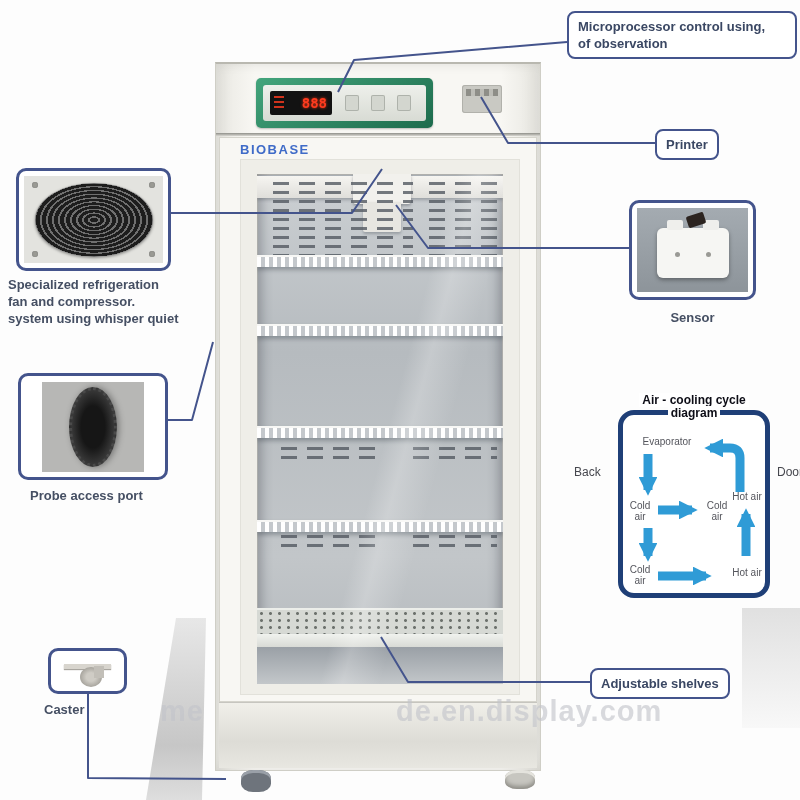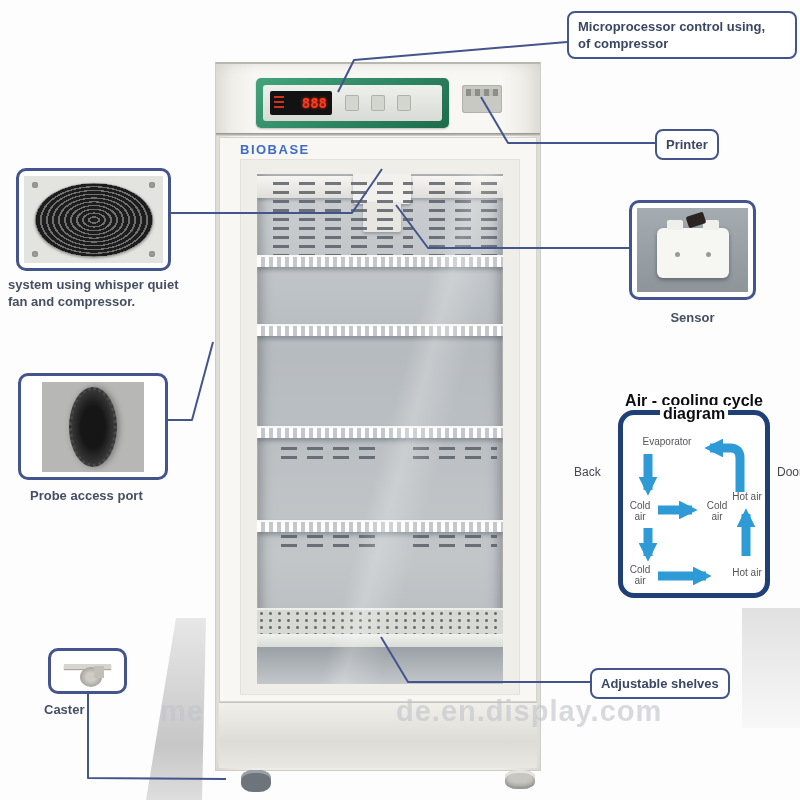--- a/index.html
+++ b/index.html
@@ -15,23 +15,23 @@
 
   
   .fridge{position:absolute;left:215px;top:62px;width:324px;height:706px;z-index:2;
     background:linear-gradient(90deg,#e9e8e2,#f8f7f3 12%,#f8f7f3 88%,#e7e6e0);
     border:1px solid #cfcec6;border-top:2px solid #b9b8b0;
     box-shadow:inset -8px 0 14px rgba(0,0,0,.05), inset 8px 0 12px rgba(0,0,0,.05);}
   .top-section{position:absolute;left:0;top:0;width:100%;height:70px;}
   .top-sep{position:absolute;left:0;top:69px;width:100%;height:3px;
     background:linear-gradient(#8f8f89,#d8d7d1);}
 
-  .ctrl-panel{position:absolute;left:40px;top:14px;width:154px;height:50px;border-radius:5px;
+  .ctrl-panel{position:absolute;left:40px;top:14px;width:177px;height:50px;border-radius:5px;
     background:linear-gradient(150deg,#43a57c,#1d6b4c);
-    box-shadow:0 1px 2px rgba(0,0,0,.25);padding-left:39px;}
+    box-shadow:0 1px 2px rgba(0,0,0,.25);}
   .ctrl-inner{position:absolute;left:7px;top:7px;right:7px;bottom:7px;border-radius:3px;
     background:linear-gradient(#eef0eb,#d8dbd4);}
   .ctrl-display{position:absolute;left:7px;top:6px;width:62px;height:24px;background:#121212;
     border-radius:2px;color:#ff3b1f;font-family:"DejaVu Sans Mono",monospace;
     font-weight:bold;font-size:14px;line-height:24px;text-align:right;padding-right:5px;
     box-sizing:border-box;text-shadow:0 0 3px rgba(255,60,20,.9);}
   .ctrl-display .minor{position:absolute;left:4px;top:5px;width:10px;height:14px;
     background:repeating-linear-gradient(#ff3b1f 0 2px,transparent 2px 5px);opacity:.8;}
   .ctrl-btn{position:absolute;top:10px;width:14px;height:16px;border-radius:2px;
     background:#d3d6cf;box-shadow:inset 0 0 0 1px rgba(120,125,118,.4);}
@@ -115,21 +115,21 @@
   .caster-plate{position:absolute;left:8px;right:8px;top:8px;height:5px;background:#d8d5ce;
     box-shadow:0 1px 1px #a9a6a0;}
   .caster-wheel{position:absolute;left:24px;top:11px;width:22px;height:20px;border-radius:50%;
     background:radial-gradient(#cfccc5 30%,#a8a59e 70%,#8b887f);}
   .caster-fork{position:absolute;left:38px;top:10px;width:10px;height:12px;background:#c2bfb8;}
 
   
   .cycle-box{position:absolute;left:618px;top:410px;width:152px;height:188px;z-index:30;
     background:#fff;border:5px solid #1f3f77;border-radius:16px;box-sizing:border-box;}
   .cycle-title{position:absolute;left:606px;top:394px;width:176px;z-index:35;text-align:center;
-    font-size:16px;font-weight:bold;color:#0d0d16;line-height:13px;}
+    font-size:12px;font-weight:bold;color:#0d0d16;line-height:13px;}
   .cycle-title span{background:#fff;padding:0 3px;}
   .diag-label{position:absolute;z-index:36;color:#54555c;font-size:10px;line-height:11px;
     text-align:center;}
   .side-label{position:absolute;z-index:36;color:#46474e;font-size:12px;}
   .cycle-svg{position:absolute;left:618px;top:410px;width:152px;height:188px;z-index:32;
     overflow:visible;}
 
   .leader-svg{position:absolute;left:0;top:0;width:800px;height:800px;z-index:25;
     pointer-events:none;}
 
@@ -204,43 +204,44 @@
       <polyline points="171,213 352,213 382,169"></polyline>
       <polyline points="396,205 428,248 629,248"></polyline>
       <polyline points="168,420 192,420 213,342"></polyline>
       <polyline points="381,637 408,682 590,682"></polyline>
       <polyline points="88,693 88,778 226,779"></polyline>
     </g>
   </svg>
 
   <div class="callout" style="left:567px;top:11px;width:208px;">
     <div>Microprocessor control using,</div>
-    <div>of compressor</div>
+    <div>of observation</div>
   </div>
 
   <div class="callout" style="left:655px;top:129px;">
     <span>Printer</span>
   </div>
 
   <div class="callout" style="left:590px;top:668px;">
     <span>Adjustable shelves</span>
   </div>
 
   <div class="imgbox" style="left:16px;top:168px;width:155px;height:103px;">
     <div class="fan-img">
       <div class="fan-ellipse"></div>
       <div class="screw" style="left:8px;top:6px;"></div>
       <div class="screw" style="right:8px;top:6px;"></div>
       <div class="screw" style="left:8px;bottom:6px;"></div>
       <div class="screw" style="right:8px;bottom:6px;"></div>
     </div>
   </div>
   <div class="cap" style="left:8px;top:276px;width:185px;">
+    <div>Specialized refrigeration</div>
+    <div>fan and compressor.</div>
     <div>system using whisper quiet</div>
-    <div>fan and compressor.</div>
   </div>
 
   <div class="imgbox" style="left:18px;top:373px;width:150px;height:107px;">
     <div class="probe-img">
       <div class="probe-knob"></div>
     </div>
   </div>
   <div class="cap" style="left:30px;top:487px;">
     <span>Probe access port</span>
   </div>

